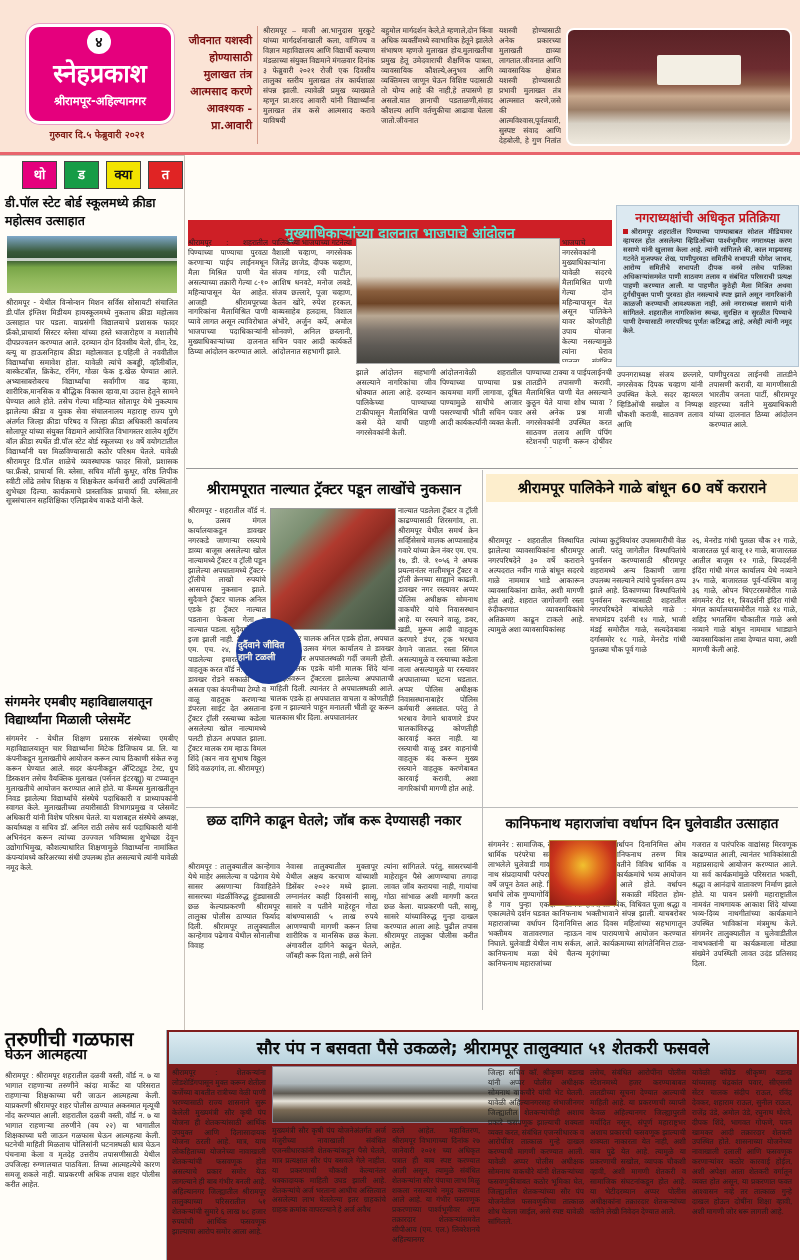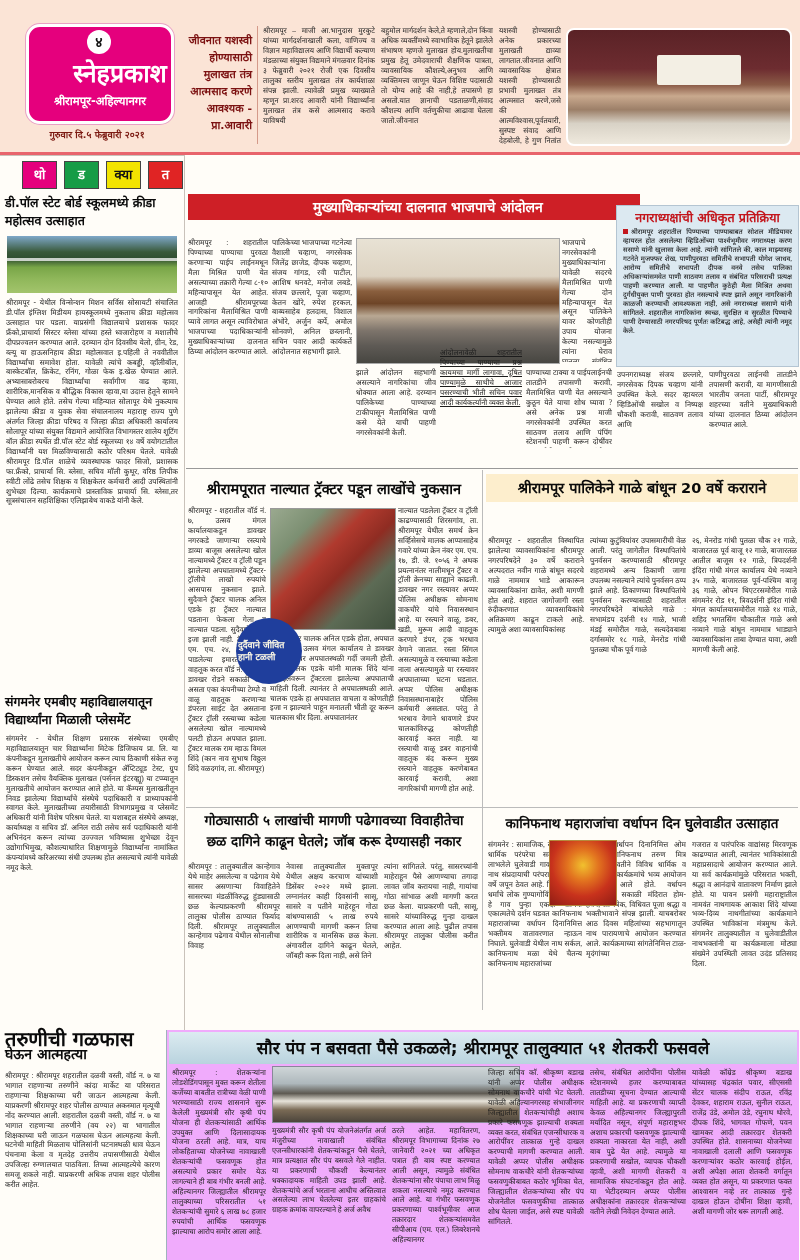--- a/index.html
+++ b/index.html
@@ -2,21 +2,21 @@
 <html><head>
 <meta charset="utf-8">
 <style>
   html,body{margin:0;padding:0;}
   body{background:#e9dcd2;font-family:"Liberation Serif","DejaVu Serif",serif;}
   #page{position:relative;width:800px;height:1260px;margin:0 auto;background:#fffdf8;overflow:hidden;}
   
   .topstrip{position:absolute;left:0;top:0;width:800px;height:152px;background:#fbe4d6;border-bottom:3px solid #e8646c;}
   .masthead{position:absolute;left:26px;top:24px;width:142px;height:94px;background:#e5007d;border:3px solid #ffffff;border-radius:14px;box-shadow:0 0 0 1px #e9a0c4;text-align:center;color:#fff;}
   .issue-badge{position:absolute;left:58px;top:3px;width:24px;height:24px;background:#ffffff;border-radius:50%;color:#111;font-weight:bold;font-size:14px;line-height:24px;font-family:"DejaVu Sans",sans-serif;}
-  .mast-title{position:absolute;left:0;top:28px;width:100%;font-size:25px;font-weight:800;font-family:"DejaVu Sans",sans-serif;letter-spacing:0;margin-left:20px;}
+  .mast-title{position:absolute;left:0;top:28px;width:100%;font-size:25px;font-weight:800;font-family:"DejaVu Sans",sans-serif;letter-spacing:0;}
   .mast-sub{position:absolute;left:0;top:66px;width:100%;font-size:11.5px;font-weight:bold;font-family:"DejaVu Sans",sans-serif;}
   .dateline{position:absolute;left:22px;top:128px;width:150px;text-align:center;font-size:9.5px;font-weight:bold;color:#7c1a12;font-family:"DejaVu Sans",sans-serif;}
   .strip-head{position:absolute;left:178px;top:32px;width:74px;font-size:11px;line-height:1.55;font-weight:bold;color:#7c1212;text-align:right;font-family:"DejaVu Sans",sans-serif;}
   .vrule{position:absolute;width:1px;background:#d49a8a;}
   .scol{position:absolute;top:26px;height:120px;font-size:7.4px;line-height:1.35;text-align:justify;color:#242424;overflow:hidden;}
   .photo{position:absolute;overflow:hidden;}
   .strip-photo{left:566px;top:28px;width:222px;height:114px;border:2px solid #fff;border-radius:8px;background:
     linear-gradient(180deg,#5a2226 0%,#6d2c30 34%,#8a5a46 48%,#c9a98e 58%,#9c7f68 70%,#d8d2c6 82%,#efe9dd 100%);}
   .strip-photo .banner{position:absolute;left:40%;top:22%;width:38%;height:26%;background:#f3efe4;border-radius:2px;}
   
@@ -26,40 +26,40 @@
   
   .sidebar{position:absolute;left:0;top:155px;width:184px;height:1105px;border:1px solid #c9c2ba;border-left:none;background:#fffdf8;}
   .logo-row{position:absolute;left:22px;top:5px;display:flex;gap:7px;}
   .logo-box{width:33px;height:26px;text-align:center;line-height:26px;font-weight:800;font-size:13px;font-family:"DejaVu Sans",sans-serif;border:1px solid #444;color:#fff;}
   .sb-head{position:absolute;left:5px;width:172px;text-align:left;font-size:12.5px;line-height:1.4;}
   .sb-photo{left:7px;top:80px;width:170px;height:57px;background:
     linear-gradient(180deg,#7fa8c9 0%,#39593a 28%,#2f4e30 40%,#79a648 55%,#8fb75a 75%,#a3c46c 100%);}
   .sb-photo .net{position:absolute;left:0;top:38%;width:100%;height:3px;background:rgba(240,240,240,.8);}
   
   .lead-headline{position:absolute;left:188px;top:160px;width:609px;font-size:22px;text-align:center;white-space:nowrap;overflow:hidden;}
-  .redbar{position:absolute;left:188px;top:194px;width:424px;height:26px;background:#ce1f26;color:#ffffff;text-align:center;font-weight:800;font-size:14px;line-height:26px;font-family:"DejaVu Sans",sans-serif;padding-left:28px;}
+  .redbar{position:absolute;left:188px;top:220px;width:424px;height:26px;background:#ce1f26;color:#5eead4;text-align:center;font-weight:800;font-size:14px;line-height:26px;font-family:"DejaVu Sans",sans-serif;}
   .lead-photo{left:356px;top:238px;width:202px;height:124px;border:1px solid #aaa;background:
     linear-gradient(180deg,#e8e2d4 0%,#ddd3c2 30%,#8a5f3e 42%,#6e4527 52%,#b9a893 62%,#7d746b 74%,#5e5a55 86%,#474641 100%);}
   .reaction{position:absolute;left:616px;top:205px;width:181px;height:160px;background:#dce9f1;border:1px solid #b4c5d2;}
   .reaction-h{position:absolute;left:0;top:3px;width:100%;text-align:center;color:#c3161c;font-weight:800;font-size:12.5px;font-family:"DejaVu Sans",sans-serif;}
   .reaction-b{position:absolute;left:6px;top:22px;width:169px;height:134px;font-size:6.9px;line-height:1.3;text-align:justify;overflow:hidden;}
   .bullet{display:inline-block;width:5px;height:5px;background:#c3161c;margin-right:3px;}
   
   .tractor-photo{left:270px;top:508px;width:124px;height:120px;border:1px solid #999;background:
     linear-gradient(135deg,#9aa98f 0%,#7c8f72 22%,#b03a2e 40%,#8f2c22 55%,#5d6b55 72%,#3f4f3c 100%);}
   .badge-circle{position:absolute;left:236px;top:618px;width:66px;height:66px;border-radius:50%;background:#1f3e9c;color:#fffbe6;display:flex;align-items:center;justify-content:center;font-weight:800;font-size:9px;line-height:1.35;font-family:"DejaVu Sans",sans-serif;padding:2px;box-sizing:border-box;}
   
   .shops-head{position:absolute;left:486px;top:474px;width:312px;background:#fdeecd;text-align:center;font-size:14.5px;line-height:1.55;padding:3px 0;}
   
   .harass-head{position:absolute;left:188px;top:810px;width:292px;text-align:center;font-size:13.5px;line-height:1.55;}
   .kanif-head{position:absolute;left:486px;top:814px;width:312px;text-align:center;font-size:13.5px;white-space:nowrap;overflow:hidden;}
   .kanif-photo{left:549px;top:840px;width:66px;height:64px;border:1px solid #b58a3c;background:
     radial-gradient(circle at 50% 38%,#f1c12e 0%,#e2731f 30%,#c8321c 60%,#8f1c14 100%);}
   
-  .solar{position:absolute;left:166px;top:1030px;width:632px;height:230px;background:#f0abfc;border-left:1px solid #9fb3bc;}
+  .solar{position:absolute;left:166px;top:1030px;width:632px;height:230px;background:#7f1d1d;border-left:1px solid #9fb3bc;}
   .solar-bar{position:absolute;left:2px;top:2px;width:628px;height:32px;background:linear-gradient(180deg,#dcebf1,#b9d3de);text-align:center;font-size:17px;line-height:32px;white-space:nowrap;overflow:hidden;}
   .solar-photo{left:272px;top:1066px;width:246px;height:55px;border:1px solid #889;background:
     linear-gradient(180deg,#cfd6d8 0%,#aeb8bc 30%,#5e5a52 48%,#e8e4da 62%,#7a6a55 78%,#4c453c 100%);}
 </style>
 </head>
 <body>
 
 <div id="page">
 
   <div class="topstrip">
@@ -99,51 +99,50 @@
     <div class="col" style="left:5px;top:915px;width:155px;height:186px;">श्रीरामपूर : श्रीरामपूर शहरातील दळवी वस्ती, वॉर्ड न. ७ या भागात राहणाऱ्या तरुणीने कांदा मार्केट या परिसरात राहणाऱ्या शिक्षकाच्या घरी जाऊन आत्महत्या केली. याप्रकरणी श्रीरामपूर शहर पोलीस ठाण्यात अकस्मात मृत्यूची नोंद करण्यात आली. शहरातील दळवी वस्ती, वॉर्ड न. ७ या भागात राहणाऱ्या तरुणीने (वय २२) या भागातील शिक्षकाच्या घरी जाऊन गळफास घेऊन आत्महत्या केली. घटनेची माहिती मिळताच पोलिसांनी घटनास्थळी धाव घेऊन पंचनामा केला व मृतदेह उत्तरीय तपासणीसाठी येथील उपजिल्हा रुग्णालयात पाठविला. तिच्या आत्महत्येचे कारण समजू शकले नाही. याप्रकरणी अधिक तपास शहर पोलीस करीत आहेत.</div>
   </div>
 
   <div class="redbar">मुख्याधिकाऱ्यांच्या दालनात भाजपाचे आंदोलन</div>
 
   <div class="col" style="left:188px;top:238px;width:80px;height:210px;">श्रीरामपूर : शहरातील पिण्याच्या पाण्याचा पुरवठा करणाऱ्या पाईप लाईनमधून मैला मिश्रित पाणी येत असल्याच्या तक्रारी गेल्या ८-१० महिन्यापासून येत आहेत. आजही श्रीरामपूरच्या नागरिकांना मैलामिश्रित पाणी प्यावे लागत असून त्याविरोधात भाजपाच्या पदाधिकाऱ्यांनी मुख्याधिकाऱ्यांच्या दालनात ठिय्या आंदोलन करण्यात आले.</div>
   <div class="col" style="left:272px;top:238px;width:80px;height:210px;">पालिकेच्या भाजपाच्या गटनेत्या वैशाली चव्हाण, नगरसेवक जिलेंद्र छाजेड, दीपक चव्हाण, संजय गांगड, रवी पाटील, आशिष धनवटे, मनोज लबडे, संजय छल्लारे, पूजा चव्हाण, केतन खोरे, रुपेश हरकल, बाब्यसाहेब हलदास, विशाल अंभोरे, अर्जुन कर्पे, अमोल सोनवणे, अनिल छब्लानी, सचिन पवार आदी कार्यकर्ते आंदोलनात सहभागी झाले.</div>
   <div class="photo lead-photo"></div>
   <div class="col" style="left:562px;top:238px;width:50px;height:124px;">भाजपाचे नगरसेवकांनी मुख्याधिकाऱ्यांना यावेळी सदरचे मैलामिश्रित पाणी गेल्या दोन महिन्यापासून येत असून पालिकेने यावर कोणतीही उपाय योजना केल्या नसल्यामुळे त्यांना घेराव घातला. संबंधित दोषींवर कठोर कारवाई करावी. नागरिकांच्या आरोग्यावर गंभीर परिणाम</div>
   <div class="col" style="left:356px;top:368px;width:80px;height:80px;">झाले आंदोलन सहभागी असल्याने नागरिकांचा जीव धोक्यात आला आहे. दरम्यान पालिकेच्या पाण्याच्या टाकीपासून मैलामिश्रित पाणी कसे येते याची पाहणी नगरसेवकांनी केली.</div>
-  <div class="col" style="left:440px;top:348px;width:82px;height:80px;text-decoration:underline;">आंदोलनावेळी शहरातील पिण्याच्या पाण्याचा प्रश्न कायमचा मार्गी लागावा, दूषित पाण्यामुळे साथीचे आजार पसरण्याची भीती सचिन पवार आदी कार्यकर्त्यांनी व्यक्त केली.</div>
+  <div class="col" style="left:440px;top:368px;width:82px;height:80px;">आंदोलनावेळी शहरातील पिण्याच्या पाण्याचा प्रश्न कायमचा मार्गी लागावा, दूषित पाण्यामुळे साथीचे आजार पसरण्याची भीती सचिन पवार आदी कार्यकर्त्यांनी व्यक्त केली.</div>
   <div class="col" style="left:526px;top:368px;width:86px;height:80px;">पाण्याच्या टाक्या व पाईपलाईनची तातडीने तपासणी करावी, मैलामिश्रित पाणी येत असल्याने कुठून येते याचा शोध घ्यावा ? असे अनेक प्रश्न माजी नगरसेवकांनी उपस्थित करत साठवण तलाव आणि पंपिंग स्टेशनची पाहणी करून दोषींवर कारवाईची मागणी करत आंदोलन करण्यात आले.</div>
 
   <div class="reaction">
     <div class="reaction-h headline" style="font-weight:800;">नगराध्यक्षांची अधिकृत प्रतिक्रिया</div>
     <div class="reaction-b"><span class="bullet"></span><span>श्रीरामपूर शहरातील पिण्याच्या पाण्याबाबत सोशल मीडियावर व्हायरल होत असलेल्या व्हिडिओंच्या पार्श्वभूमीवर नगराध्यक्ष करण ससाणे यांनी खुलासा केला आहे. त्यांनी सांगितले की, काल माझ्यासह गटनेते मुजफ्फर शेख, पाणीपुरवठा समितीचे सभापती योगेश जाधव, आरोग्य समितीचे सभापती दीपक वनवे तसेच पालिका अधिकाऱ्यांसमवेत पाणी साठवण तलाव व संबंधित परिसराची प्रत्यक्ष पाहणी करण्यात आली. या पाहणीत कुठेही मैला मिश्रित अथवा दुर्गंधीयुक्त पाणी पुरवठा होत नसल्याचे स्पष्ट झाले असून नागरिकांनी काळजी करण्याची आवश्यकता नाही, असे नगराध्यक्ष ससाणे यांनी सांगितले. शहरातील नागरिकांना स्वच्छ, सुरक्षित व सुरळीत पिण्याचे पाणी देण्यासाठी नगरपरिषद पूर्णतः कटिबद्ध आहे, असेही त्यांनी नमूद केले.</span></div>
   </div>
   <div class="col" style="left:709px;top:370px;width:88px;height:84px;">पाणीपुरवठा लाईनची तातडीने तपासणी करावी, या मागणीसाठी भारतीय जनता पार्टी, श्रीरामपूर शहरच्या वतीने मुख्याधिकारी यांच्या दालनात ठिय्या आंदोलन करण्यात आले.</div>
   <div class="col" style="left:617px;top:370px;width:86px;height:84px;">उपनगराध्यक्ष संजय छल्लारे, नगरसेवक दिपक चव्हाण यांनी उपस्थित केले. सदर व्हायरल व्हिडिओंची सखोल व निष्पक्ष चौकशी करावी, साठवण तलाव आणि</div>
 
   <div class="hline" style="left:186px;top:468px;width:612px;"></div>
   <div class="vrule" style="left:482px;top:470px;height:540px;background:#bbb;"></div>
 
   <div class="headline" style="position:absolute;left:188px;top:478px;width:292px;text-align:center;font-size:14.5px;white-space:nowrap;overflow:hidden;">श्रीरामपूरात नाल्यात ट्रॅक्टर पडून लाखोंचे नुकसान</div>
   <div class="col" style="left:188px;top:506px;width:78px;height:300px;">श्रीरामपूर - शहरातील वॉर्ड नं. ७, उत्सव मंगल कार्यालयाकडून डावखर नगरकडे जाणाऱ्या रस्त्याचे डाव्या बाजूस असलेल्या खोल नाल्यामध्ये ट्रॅक्टर व ट्रॉली पडून झालेल्या अपघातामध्ये ट्रॅक्टर-ट्रॉलीचे लाखो रुपयांचे आसपास नुकसान झाले. सुदैवाने ट्रॅक्टर चालक अनिल एडके हा ट्रॅक्टर नाल्यात पडताना फेकला गेला व नाल्यात पडला. सुदैवाने त्यास इजा झाली नाही. ट्रॅक्टर नंबर एम. एच. २४, डी. ६५१० पाडलेल्या इमारतीचे डबर वाहतूक करत वॉर्ड नं. ७ मधील डावखर रोडने सकाळी जात असता एका कंपनीच्या टेम्पो व वाळू वाहतूक करणाऱ्या डंपरला साईट देत असताना ट्रॅक्टर ट्रॉली रस्त्याच्या कडेला असलेल्या खोल नाल्यामध्ये पलटी होऊन अपघात झाला. ट्रॅक्टर मालक राम म्हाऊ विमल शिंदे (कान नाव सुभाष विठ्ठल शिंदे वळदगांव, ता. श्रीरामपूर)</div>
   <div class="photo tractor-photo"></div>
   <div class="col" style="left:270px;top:634px;width:124px;height:172px;">असून ट्रॅक्टर चालक अनिल एडके होता, अपघात घडल्यानंतर उत्सव मंगल कार्यालय ते डावखर नगर रस्त्यावर अपघातस्थळी गर्दी जमली होती. ट्रॅक्टर चालक एडके यांनी मालक शिंदे यांना मोबाईलवरून ट्रॅक्टरला झालेल्या अपघाताची माहिती दिली. त्यानंतर ते अपघातस्थळी आले. चालक एडके हा अपघातात वाचला व कोणतीही इजा न झाल्याने पाहून मनातली भीती दूर करून चालकास धीर दिला. अपघातानंतर</div>
   <div class="col" style="left:398px;top:506px;width:80px;height:300px;">नाल्यात पडलेला ट्रॅक्टर व ट्रॉली काढण्यासाठी शिरसगांव, ता. श्रीरामपूर येथील समर्थ क्रेन सर्व्हिसेसचे मालक आप्पासाहेब गवारे यांच्या क्रेन नंबर एम. एच. १७, डी. जे. १०५६ ने अथक प्रयत्नानंतर नालीमधून ट्रॅक्टर व ट्रॉली क्रेनच्या साह्याने काढली. डावखर नगर रस्त्यावर अप्पर पोलिस अधीक्षक सोमनाथ वाकचौरे यांचे निवासस्थान आहे. या रस्त्याने वाळू, डबर, खडी, मुरूम आदी वाहतूक करणारे डंपर, ट्रक भरधाव वेगाने जातात. रस्ता सिंगल असल्यामुळे व रस्त्याच्या कडेला नाला असल्यामुळे या रस्त्यावर अपघाताच्या घटना घडतात. अप्पर पोलिस अधीक्षक निवासस्थानाबाहेर पोलिस कर्मचारी असतात. परंतु ते भरधाव वेगाने धावणारे डंपर चालकांविरुद्ध कोणतीही कारवाई करत नाही. या रस्त्याची वाळू डबर वाहनांची वाहतूक बंद करून मुख्य रस्त्याने वाहतूक करणेबाबत कारवाई करावी, अशा नागरिकांची मागणी होत आहे.</div>
   <div class="badge-circle">दुर्दैवाने जीवित हानी टळली</div>
 
   <div class="shops-head headline">
-    <div>श्रीरामपूर पालिकेने गाळे बांधून 20 वर्षे कराराने</div>
+    <div>श्रीरामपूर पालिकेने गाळे बांधून 60 वर्षे कराराने</div>
   </div>
   <div class="col" style="left:488px;top:536px;width:96px;height:268px;">श्रीरामपूर - शहरातील विस्थापित झालेल्या व्यावसायिकांना श्रीरामपूर नगरपरिषदेने ३० वर्षे कराराने अल्पदरात नवीन गाळे बांधून सदरचे गाळे नाममात्र भाडे आकारून व्यावसायिकांना द्यावेत, अशी मागणी होत आहे. शहरात जागोजागी रस्ता रुंदीकरणात व्यावसायिकांचे अतिक्रमण काढून टाकले आहे. त्यामुळे अशा व्यावसायिकांसह</div>
   <div class="col" style="left:590px;top:536px;width:96px;height:268px;">त्यांच्या कुटुंबियांवर उपासमारीची वेळ आली. परंतु जागेतील विस्थापितांचे पुनर्वसन करण्यासाठी श्रीरामपूर शहरामध्ये अन्य ठिकाणी जागा उपलब्ध नसल्याने त्यांचे पुनर्वसन ठप्प झाले आहे. ठिकाणच्या विस्थापितांचे पुनर्वसन करण्यासाठी शहरातील नगरपरिषदेने बांधलेले गाळे : सभामंडप दर्शनी १४ गाळे, भाजी मंडई समोरील गाळे, सत्यदेवबाबा दर्गासमोर १८ गाळे, मेनरोड गांधी पुतळ्या चौक पूर्व गाळे</div>
   <div class="col" style="left:692px;top:536px;width:105px;height:268px;">२६, मेनरोड गांधी पुतळा चौक २१ गाळे, बाजारतळ पूर्व बाजू १२ गाळे, बाजारतळ आतील बाजूस १२ गाळे, त्रिपदर्शनी इंदिरा गांधी मंगल कार्यालय येथे नव्याने ३५ गाळे, बाजारतळ पूर्व-पश्चिम बाजू ३६ गाळे, ओपन थिएटरसमोरील गाळे संगमनेर रोड ११, त्रिवदर्शनी इंदिरा गांधी मंगल कार्यालयासमोरील गाळे १४ गाळे, शहिद भगतसिंग चौकातील गाळे असे नव्याने गाळे बांधून नाममात्र भाड्याने व्यावसायिकांना ताबा देण्यात यावा, अशी मागणी केली आहे.</div>
 
   <div class="hline" style="left:186px;top:807px;width:612px;background:#bbb;"></div>
 
   <div class="harass-head headline">
-    <div>गोठ्यासाठी ५ लाखांची मागणी पढेगावच्या विवाहीतेचा</div>
     <div>छळ दागिने काढून घेतले; जॉब करू देण्यासही नकार</div>
   </div>
   <div class="col" style="left:188px;top:862px;width:92px;height:164px;">श्रीरामपूर : तालुक्यातील कान्हेगाव येथे माहेर असलेल्या व पढेगाव येथे सासर असणाऱ्या विवाहितेने सासरच्या मंडळींविरुद्ध हुंड्यासाठी छळ केल्याप्रकरणी श्रीरामपूर तालुका पोलीस ठाण्यात फिर्याद दिली. श्रीरामपूर तालुक्यातील कान्हेगाव पढेगाव येथील सोनालीचा विवाह</div>
   <div class="col" style="left:286px;top:862px;width:92px;height:164px;">नेवासा तालुक्यातील मुक्तापूर येथील अक्षय करचाण यांच्याशी डिसेंबर २०२२ मध्ये झाला. लग्नानंतर काही दिवसांनी सासू, सासरे व पतीने माहेरहून गोठा बांधण्यासाठी ५ लाख रुपये आणण्याची मागणी करून तिचा शारीरिक व मानसिक छळ केला. अंगावरील दागिने काढून घेतले, जॉबही करू दिला नाही, असे तिने</div>
   <div class="col" style="left:384px;top:862px;width:94px;height:164px;">त्यांना सांगितले. परंतु, सासरच्यांनी माहेराहून पैसे आणण्याचा तगादा लावत जॉब करायचा नाही, गायांचा गोठा सांभाळ अशी मागणी करत छळ केला. याप्रकरणी पती, सासू, सासरे यांच्याविरुद्ध गुन्हा दाखल करण्यात आला आहे. पुढील तपास श्रीरामपूर तालुका पोलीस करीत आहेत.</div>
 
   <div class="kanif-head headline">कानिफनाथ महाराजांचा वर्धापन दिन घुलेवाडीत उत्साहात</div>
   <div class="col" style="left:488px;top:840px;width:94px;height:186px;">संगमनेर : सामाजिक, सांस्कृतिक व धार्मिक परंपरेचा समृद्ध वारसा लाभलेले घुलेवाडी गाव वारकरी व नाथ संप्रदायाची परंपरा गेली अनेक वर्षे जपून ठेवत आहे. विविध जाती-धर्मांचे लोक गुण्यागोविंदाने नांदणारे हे गाव पुन्हा एकदा धार्मिक एकात्मतेचे दर्शन घडवत कानिफनाथ महाराजांच्या वर्धापन दिनानिमित्त भक्तीमय वातावरणात न्हाऊन निघाले. घुलेवाडी येथील नाथ सर्कल, कानिफनाथ मळा येथे चैतन्य कानिफनाथ महाराजांच्या</div>
   <div class="col" style="left:586px;top:840px;width:100px;height:186px;">२६ व्या वर्धापन दिनानिमित्त ओम चैतन्य कानिफनाथ तरुण मित्र मंडळाच्या वतीने विविध धार्मिक व सांस्कृतिक कार्यक्रमांचे भव्य आयोजन करण्यात आले होते. वर्धापन दिनानिमित्त सकाळी मंदिरात होम-हवन, अभिषेक, विधिवत पूजा श्रद्धा व भक्तीभावाने संपन्न झाली. याचबरोबर आठ दिवस महिलांच्या सहभागातून नाथ पारायणाचे आयोजन करण्यात आले. कार्यक्रमाच्या सांगतेनिमित्त टाळ-मृदंगांच्या</div>
   <div class="col" style="left:692px;top:840px;width:105px;height:186px;">गजरात व पारंपरिक वाद्यांसह मिरवणूक काढण्यात आली, त्यानंतर भाविकांसाठी महाप्रसादाचे आयोजन करण्यात आले. या सर्व कार्यक्रमांमुळे परिसरात भक्ती, श्रद्धा व आनंदाचे वातावरण निर्माण झाले होते. या पावन प्रसंगी महाराष्ट्रातील नामवंत नाथगायक आकाश शिंदे यांच्या भव्य-दिव्य नाथगीतांच्या कार्यक्रमाने उपस्थित भाविकांना मंत्रमुग्ध केले. संगमनेर तालुक्यातील व घुलेवाडीतील नाथभक्तांनी या कार्यक्रमाला मोठ्या संख्येने उपस्थिती लावत उदंड प्रतिसाद दिला.</div>

